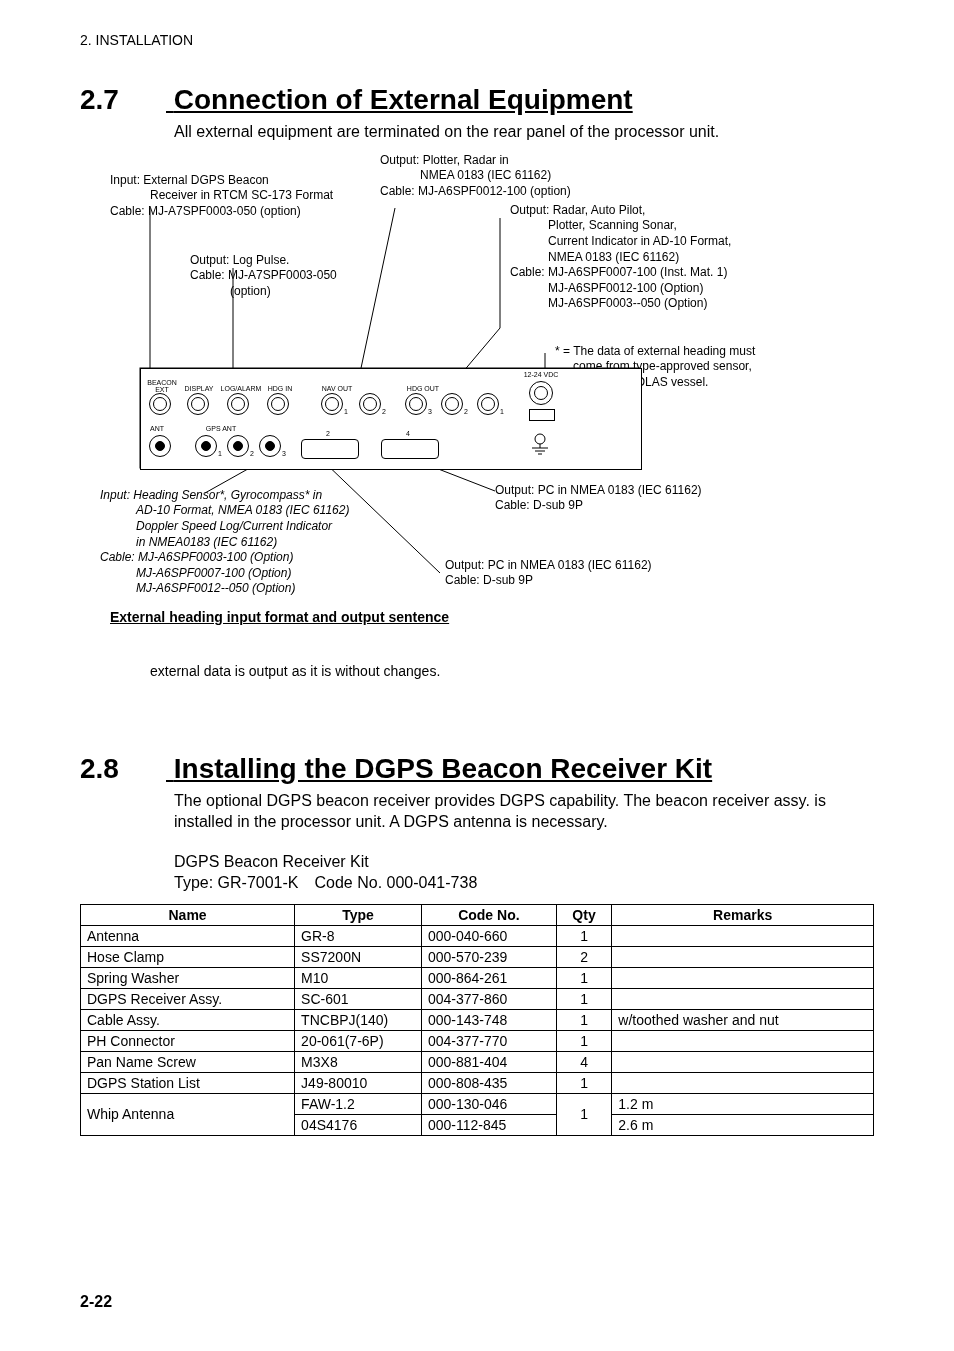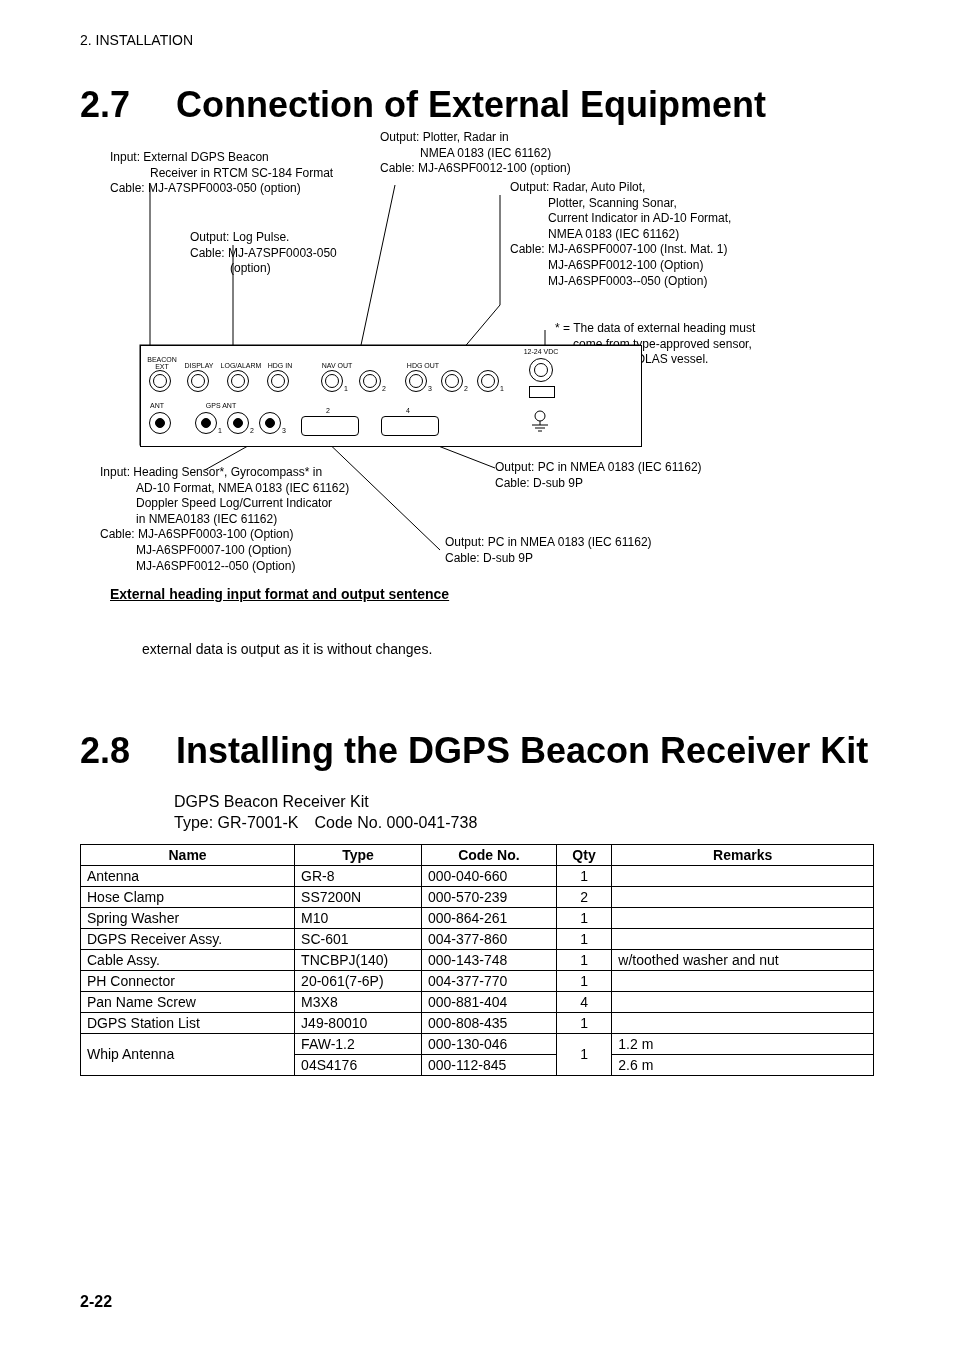--- a/index.html
+++ b/index.html
@@ -16,44 +16,45 @@
   }
   .page {
     padding: 32px 80px 60px 80px;
     box-sizing: border-box;
   }
   .hdr-small {
     font-size: 14px;
     margin-bottom: 36px;
   }
   h1 {
-    font-size: 36px;
+    font-size: 28px;
     font-weight: bold;
     margin: 0 0 4px 0;
+    text-decoration: underline;
   }
   .sect-no {
     display: inline-block;
     width: 86px;
   }
   .body-text {
     font-size: 16px;
     margin: 6px 0 10px 94px;
     line-height: 1.3;
   }
   .diagram {
     position: relative;
     height: 560px;
     font-size: 12px;
     line-height: 1.3;
   }
   .diagram .lbl { position: absolute; }
   .diagram svg { position: absolute; left: 0; top: 0; }
   .note-underlined { text-decoration: underline; font-weight: bold; }
   .notes-block { font-size: 14px; line-height: 1.3; margin-left: 30px; }
-  .notes-block .indent { margin-left: 32px; }
+  .notes-block .indent { margin-left: 40px; }
 
   h1.sect28 { margin-top: 40px; }
 
   table.parts {
     border-collapse: collapse;
     width: 100%;
     font-size: 14px;
     margin-top: 6px;
   }
   table.parts th, table.parts td {
@@ -99,20 +100,21 @@
 <body>
 
 <div class="page">
 
   <div class="hdr-small">2. INSTALLATION</div>
 
   <h1>
     <span class="sect-no">2.7</span>
     <span>Connection of External Equipment</span>
   </h1>
+  <div class="body-text">All external equipment are terminated on the rear panel of the processor unit.</div>
 
   <div class="diagram">
     <svg width="800" height="560">
 
       <rect x="60" y="215" width="500" height="100" fill="none" stroke="#000"></rect>
 
       <line x1="70" y1="200" x2="70" y2="234" stroke="#000"></line>
       <line x1="70" y1="200" x2="70" y2="55" stroke="#000"></line>
       <line x1="153" y1="175" x2="153" y2="234" stroke="#000"></line>
       <line x1="153" y1="175" x2="153" y2="115" stroke="#000"></line>
@@ -121,21 +123,21 @@
       <line x1="420" y1="175" x2="420" y2="65" stroke="#000"></line>
       <line x1="465" y1="200" x2="465" y2="234" stroke="#000"></line>
 
       <line x1="200" y1="298" x2="125" y2="340" stroke="#000"></line>
       <line x1="240" y1="305" x2="360" y2="420" stroke="#000"></line>
       <line x1="330" y1="305" x2="415" y2="338" stroke="#000"></line>
     </svg>
 
     <div class="lbl" style="left:30px; top:20px;">
       <span>Input: External DGPS Beacon</span><br>
-      <span style="padding-left:40px">Receiver in RTCM SC-184 Format</span><br>
+      <span style="padding-left:40px">Receiver in RTCM SC-173 Format</span><br>
       <span>Cable: MJ-A7SPF0003-050 (option)</span>
     </div>
 
     <div class="lbl" style="left:110px; top:100px;">
       <span>Output: Log Pulse.</span><br>
       <span>Cable: MJ-A7SPF0003-050</span><br>
       <span style="padding-left:40px">(option)</span>
     </div>
 
     <div class="lbl" style="left:300px; top:0px;">
@@ -153,21 +155,21 @@
       <span style="padding-left:38px">MJ-A6SPF0012-100 (Option)</span><br>
       <span style="padding-left:38px">MJ-A6SPF0003--050 (Option)</span>
     </div>
 
     <div class="lbl" style="left:475px; top:191px;">
       <span>* = The data of external heading must</span><br>
       <span style="padding-left:18px">come from type-approved sensor,</span><br>
       <span style="padding-left:18px">in case of SOLAS vessel.</span>
     </div>
 
-    <div class="lbl" style="left:20px; top:335px;">
+    <div class="lbl" style="left:20px; top:335px;font-style:italic;">
       <span>Input: Heading Sensor*, Gyrocompass* in</span><br>
       <span style="padding-left:36px">AD-10 Format, NMEA 0183 (IEC 61162)</span><br>
       <span style="padding-left:36px">Doppler Speed Log/Current Indicator</span><br>
       <span style="padding-left:36px">in NMEA0183 (IEC 61162)</span><br>
       <span>Cable: MJ-A6SPF0003-100 (Option)</span><br>
       <span style="padding-left:36px">MJ-A6SPF0007-100 (Option)</span><br>
       <span style="padding-left:36px">MJ-A6SPF0012--050 (Option)</span>
     </div>
 
     <div class="lbl" style="left:415px; top:330px;">
@@ -267,20 +269,21 @@
       <br>
       <br>
       <span class="indent">external data is output as it is without changes.</span>
     </div>
   </div>
 
   <h1 class="sect28">
     <span class="sect-no">2.8</span>
     <span>Installing the DGPS Beacon Receiver Kit</span>
   </h1>
+  <div class="body-text">The optional DGPS beacon receiver provides DGPS capability. The beacon receiver assy. is installed in the processor unit. A DGPS antenna is necessary.</div>
   <div class="body-text" style="margin-top:20px;">
     <span>DGPS Beacon Receiver Kit</span><br>
     <span>Type: GR-7001-K Code No. 000-041-738</span>
   </div>
 
   <table class="parts">
     <thead>
       <tr>
         <th style="width:27%">Name</th>
         <th style="width:16%">Type</th>

